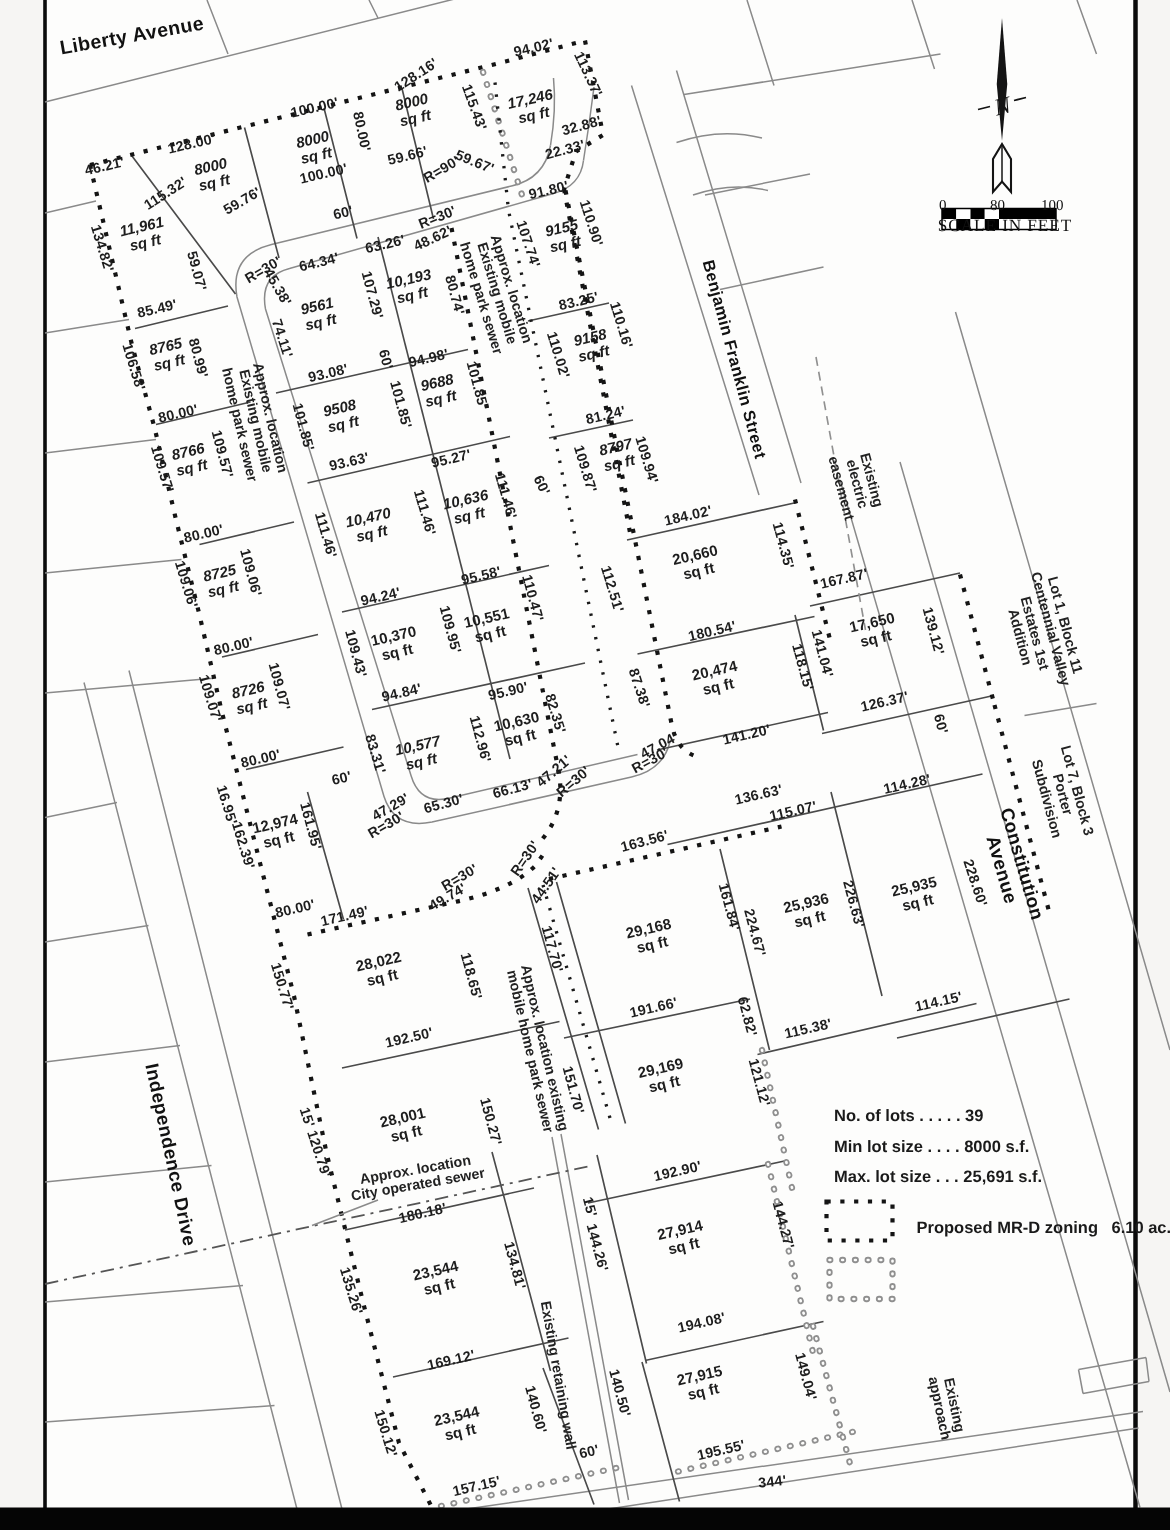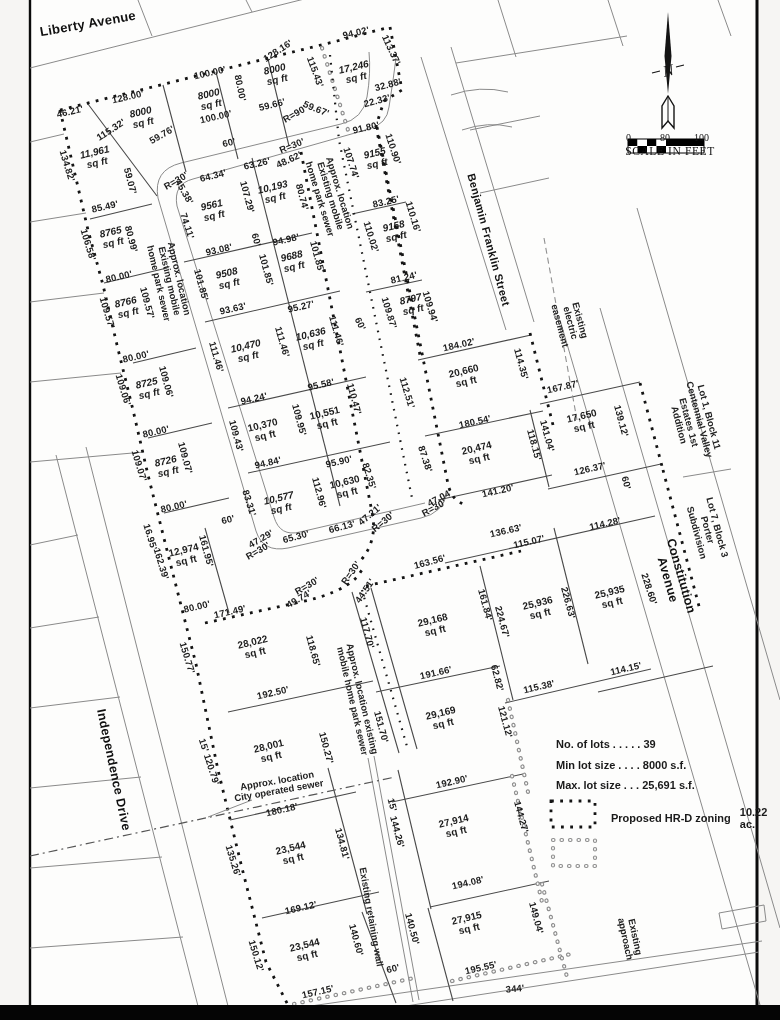--- a/index.html
+++ b/index.html
@@ -399,21 +399,21 @@
       <span style="position:absolute;left:40px;">80</span>
       <span style="position:absolute;left:74px;">100</span>
     </div>
     <div class="caption">SCALE IN FEET</div>
   </div>
 
   <div id="legend">
     <div class="stat">No. of lots . . . . . 39</div>
     <div class="stat">Min lot size . . . . 8000 s.f.</div>
     <div class="stat">Max. lot size . . . 25,691 s.f.</div>
-    <div class="zone-row" style="margin-top:13px;">
+    <div class="zone-row" style="margin-top:14px;">
       <svg width="46" height="28"></svg>
-      <span class="zone-text">Proposed HR-D zoning</span>
-      <span class="zone-val">10.22 ac.</span>
+      <span class="zone-text">Proposed MR-D zoning</span>
+      <span class="zone-val">6.10 ac.</span>
     </div>
   </div>
 
   <div id="letterbox"></div>
 </div>
 
 </body></html>

